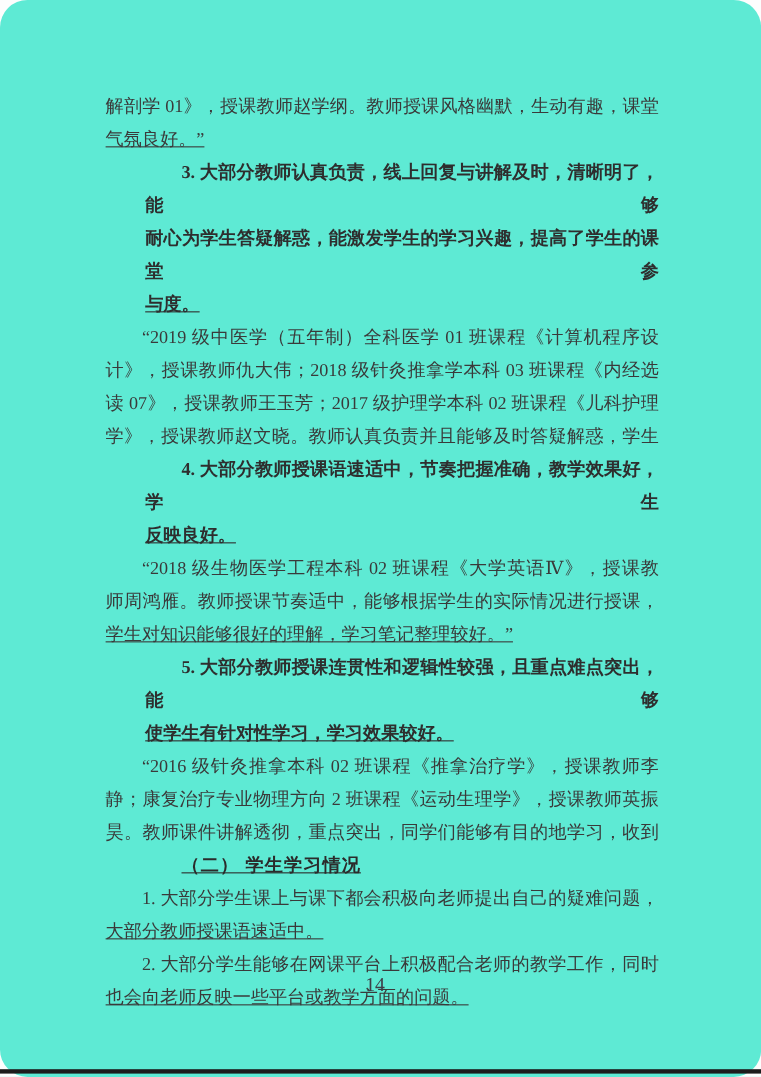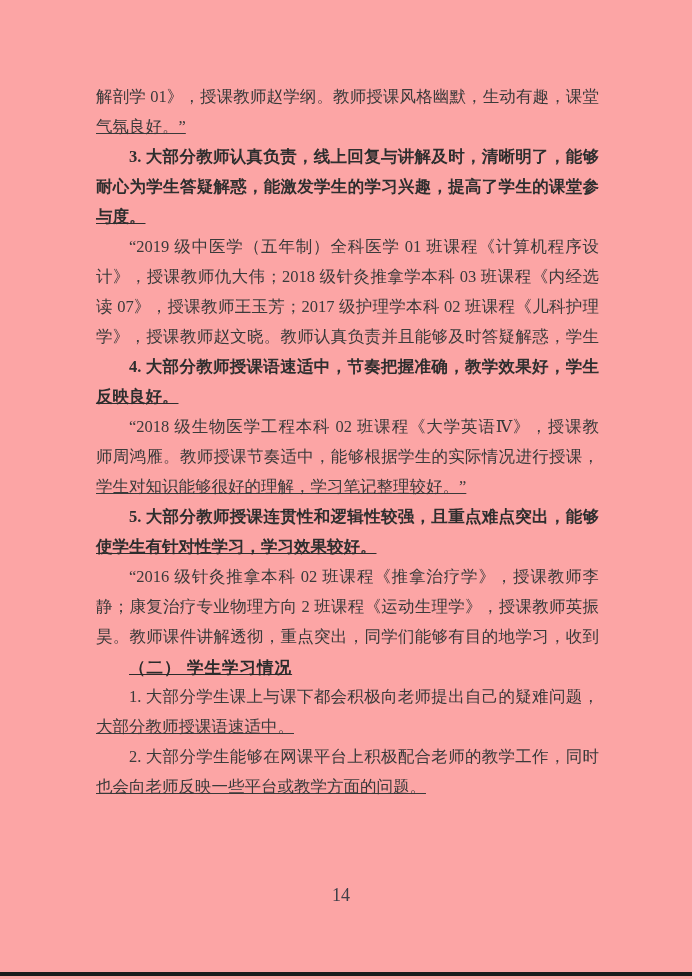--- a/index.html
+++ b/index.html
@@ -19,38 +19,38 @@
     position: absolute; left: 96px; top: 82px; width: 503px;
     font-size: 16.5px; line-height: 30px; color: #3a3a3a;
   }
   .line {
     text-align: justify;
     text-align-last: justify;
     min-height: 30px;
   }
   .line.indent { text-indent: 2em; }
   .line.last { text-align-last: left; text-decoration: underline; }
-  .line.bold { font-weight: bold; color: #2e2e2e; }
+  .line.bold { font-weight: bold; color: #2e2e2e; margin-left: 36px; }
   .line.heading {
     font-family: "Liberation Sans", "DejaVu Sans", sans-serif;
     font-weight: bold; color: #2b2b2b; letter-spacing: 1px;
   }
   .footer {
     position: absolute; left: 0; top: 885px; width: 652px;
     text-align: center; font-size: 18px; color: #3e3e48; padding-left: 15px;
   }
   .bottom-line {
     position: absolute; left: 0; top: 972px;
     width: 692px; height: 4px; background: #1c1c1c;
   }
 </style>
 </head>
 <body>
 
-<div class="page" style="background: #fca5a5;">
+<div class="page" style="background: #5eead4; border-radius: 25px;">
   <div class="text-block" style="color: rgb(58, 58, 58);">
       <div class="line">解剖学 01》，授课教师赵学纲。教师授课风格幽默，生动有趣，课堂</div>
       <div class="line last">气氛良好。”</div>
       <div class="line indent bold">3. 大部分教师认真负责，线上回复与讲解及时，清晰明了，能够</div>
       <div class="line bold">耐心为学生答疑解惑，能激发学生的学习兴趣，提高了学生的课堂参</div>
       <div class="line last bold">与度。</div>
       <div class="line indent">“2019 级中医学（五年制）全科医学 01 班课程《计算机程序设</div>
       <div class="line">计》，授课教师仇大伟；2018 级针灸推拿学本科 03 班课程《内经选</div>
       <div class="line">读 07》，授课教师王玉芳；2017 级护理学本科 02 班课程《儿科护理</div>
       <div class="line">学》，授课教师赵文晓。教师认真负责并且能够及时答疑解惑，学生</div>

